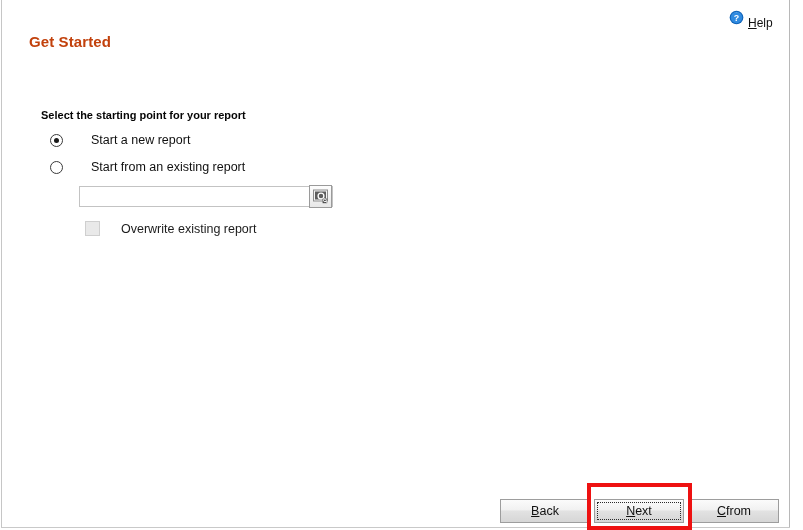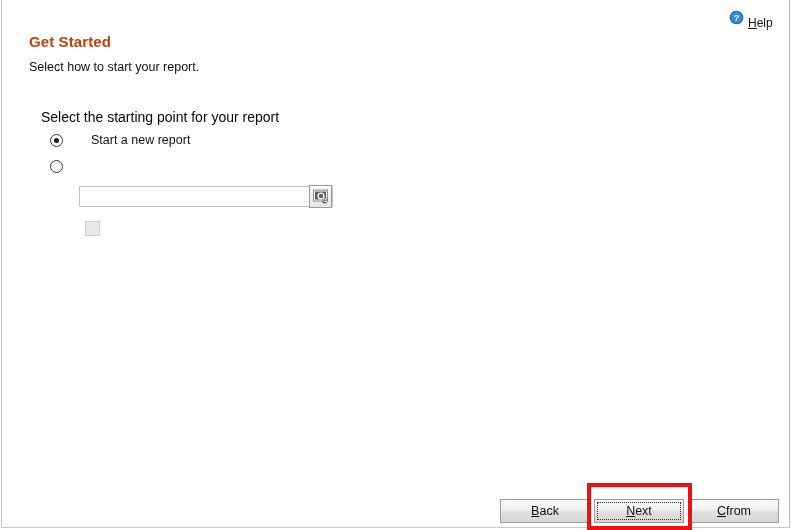--- a/index.html
+++ b/index.html
@@ -81,22 +81,22 @@
     top: 60px;
     font-size: 12.5px;
     color: #101010;
     white-space: nowrap;
   }
 
   .group-label {
     position: absolute;
     left: 41px;
     top: 109px;
-    font-size: 14px;
-    font-weight: normal;
+    font-size: 11px;
+    font-weight: bold;
     color: #050505;
     white-space: nowrap;
   }
 
   
   .radio-row {
     position: absolute;
     display: flex;
     align-items: center;
     cursor: pointer;
@@ -252,31 +252,31 @@
       <svg class="help-icon" viewBox="0 0 16 16" xmlns="http://www.w3.org/2000/svg" aria-hidden="true">
         <circle cx="8" cy="8" r="7.3" fill="#0f63b8"></circle>
         <circle cx="8" cy="8" r="6.1" fill="#2f8ae0"></circle>
         <path d="M2.6 5.6a6.3 6.3 0 0 1 10.8 0 6.6 6.6 0 0 0-10.8 0z" fill="#9ecbf4" opacity="0.85"></path>
         <text x="8" y="11.7" font-family="Liberation Sans, sans-serif" font-size="9.5" font-weight="bold" fill="#ffffff" text-anchor="middle">?</text>
       </svg>
     </span>
     <span class="help-label"><span class="u">H</span><span>elp</span></span>
   </a>
 
-  <div class="intro-text">Select how to start your report.</div>
 
   <div class="group-label">Select the starting point for your report</div>
 
   <div class="radio-row r1">
     <span class="radio checked"></span>
     <span class="radio-label">Start a new report</span>
   </div>
 
   <div class="radio-row r2">
     <span class="radio"></span>
+    <span class="radio-label">Start from an existing report</span>
   </div>
 
   <div class="picker">
     <input class="picker-input" type="text" value="" placeholder="" style="">
     <button class="browse-button">
       <span>
         <svg class="browse-icon" viewBox="0 0 17 17" xmlns="http://www.w3.org/2000/svg" aria-hidden="true">
           <rect x="1.5" y="2" width="14" height="11" fill="#f4f4f4" stroke="#8d8d8d" stroke-width="1"></rect>
           <rect x="3" y="3.5" width="11" height="8" fill="#5d5d5d"></rect>
           <circle cx="9" cy="8" r="2.9" fill="none" stroke="#ffffff" stroke-width="1.3"></circle>
@@ -284,20 +284,21 @@
           <rect x="10.6" y="10.6" width="4.6" height="4.6" fill="#4a4a4a"></rect>
           <circle cx="12.9" cy="12.3" r="1.4" fill="none" stroke="#ffffff" stroke-width="1"></circle>
           <line x1="13.9" y1="13.3" x2="14.9" y2="14.3" stroke="#ffffff" stroke-width="1.2"></line>
         </svg>
       </span>
     </button>
   </div>
 
   <div class="check-row">
     <span class="checkbox"></span>
+    <span class="check-label">Overwrite existing report</span>
   </div>
 
   <button class="btn btn-back">
       <span class="u">B</span>
       <span>ack</span>
     </button>
 
   <button class="btn btn-next">
       <span class="u">N</span>
       <span>ext</span>

